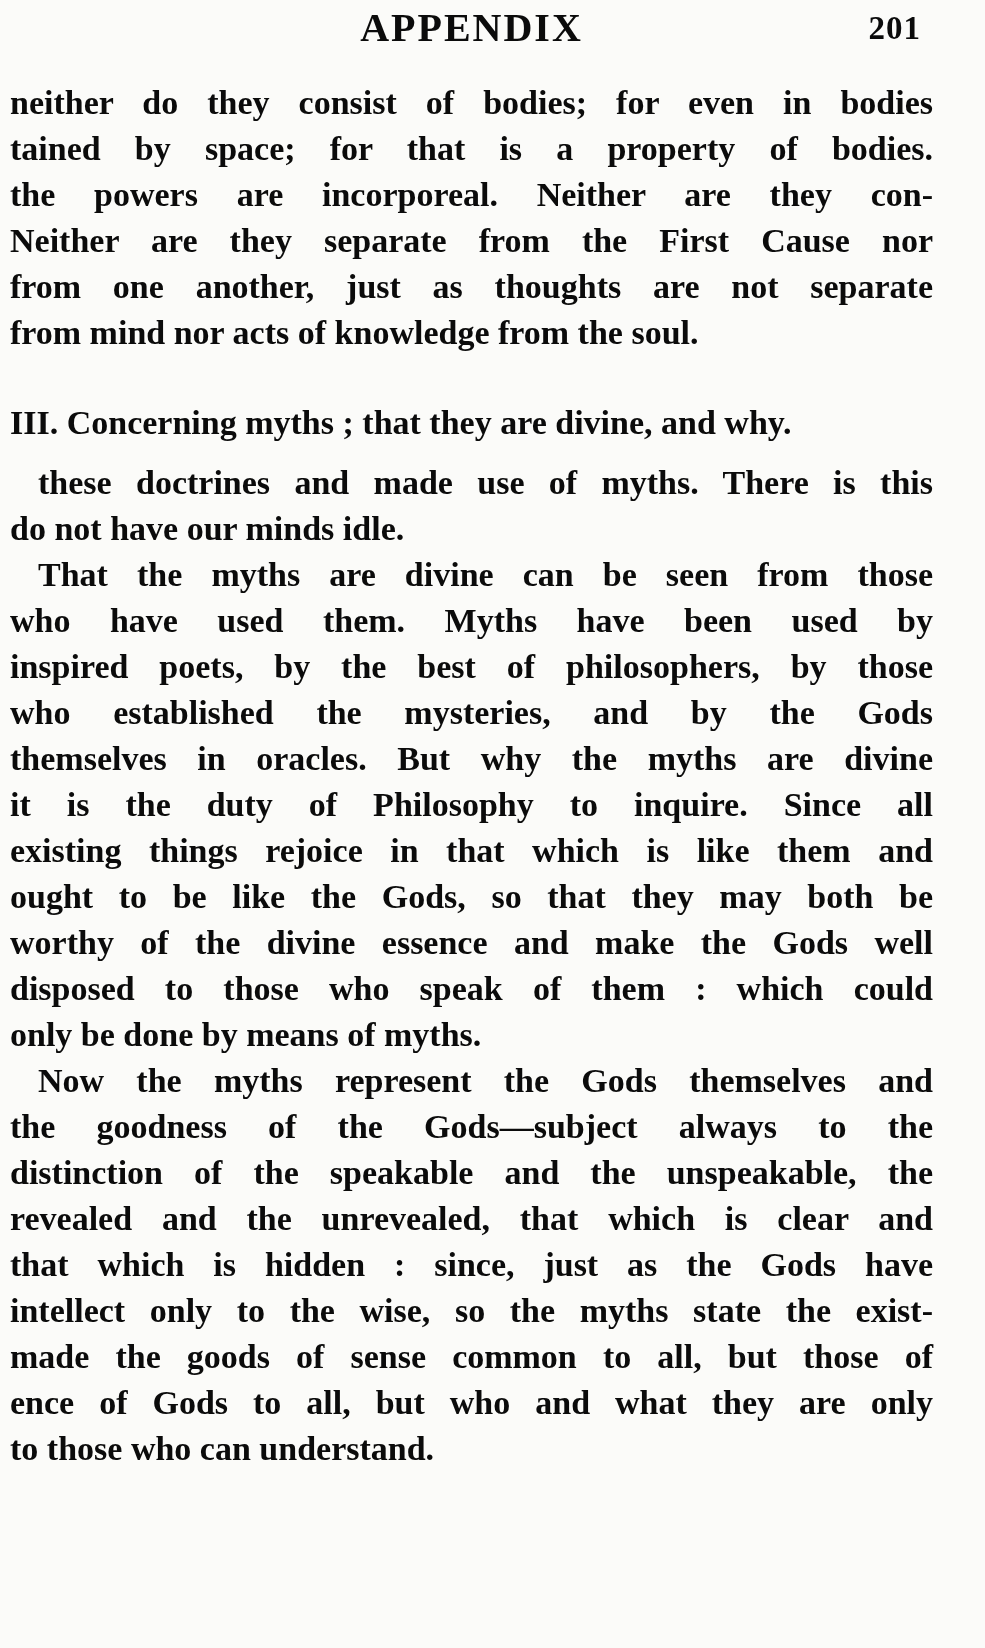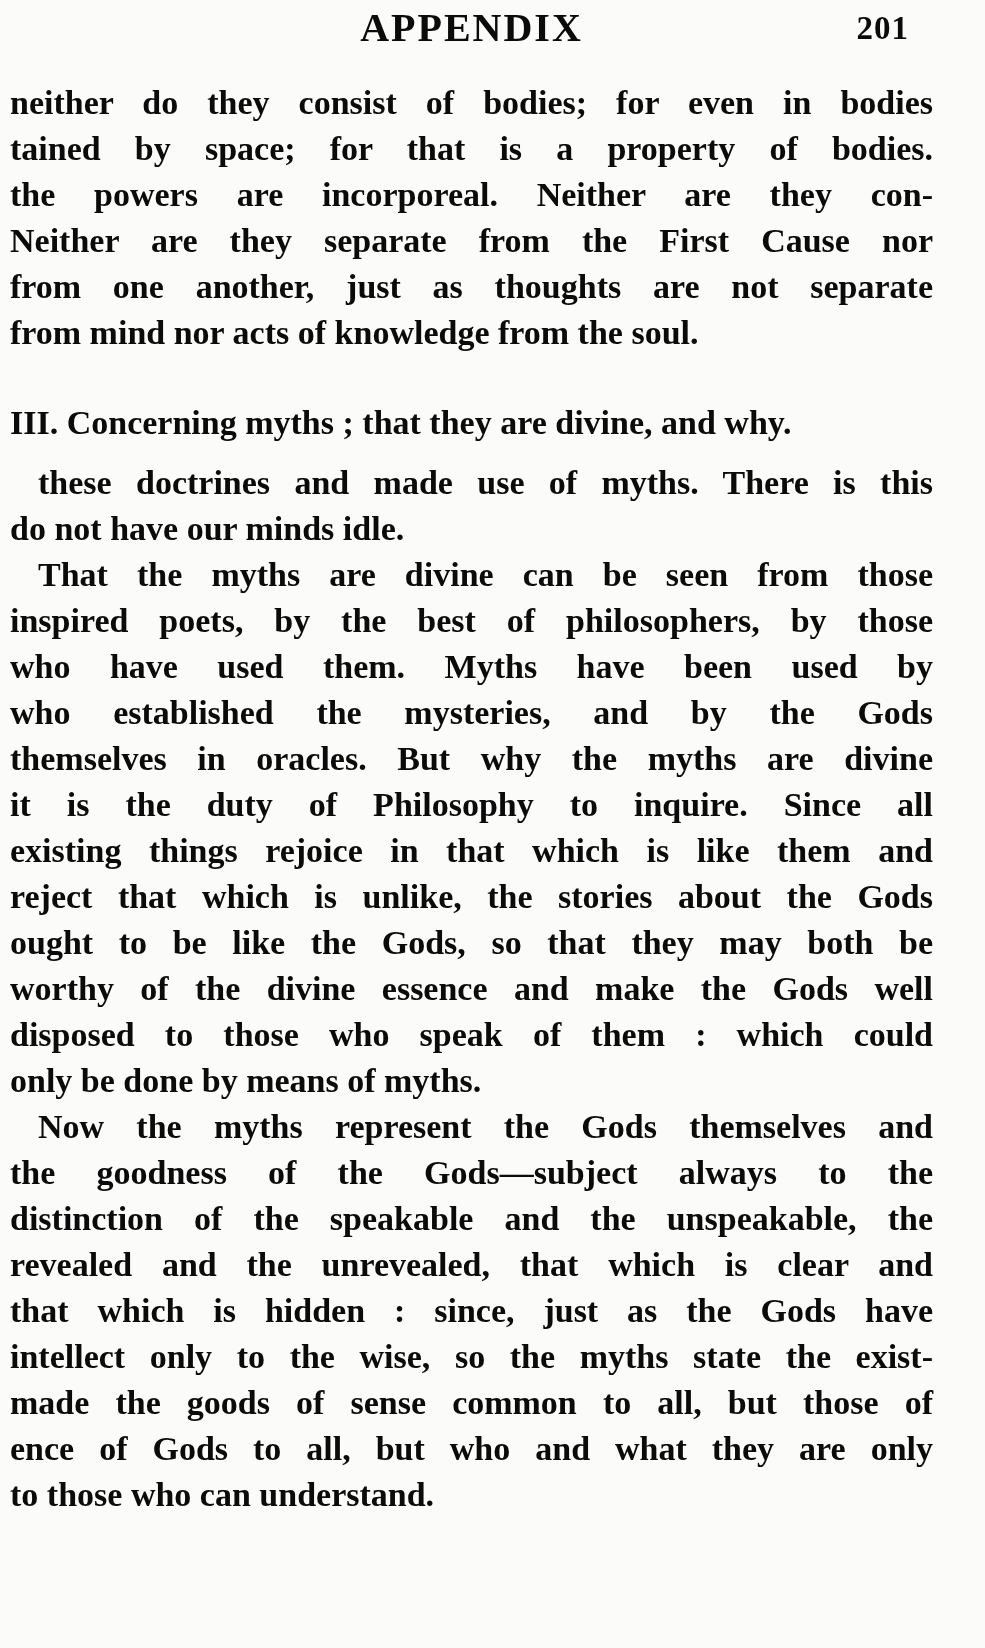--- a/index.html
+++ b/index.html
@@ -19,21 +19,21 @@
   }
   .header { position: relative; height: 58px; margin-bottom: 20px; }
   .title {
     text-align: center;
     font-size: 40px;
     letter-spacing: 2px;
     padding-top: 2px;
   }
   .pagenum {
     position: absolute;
-    right: 24px;
+    right: 12px;
     top: 8px;
     font-size: 33px;
     letter-spacing: 1px;
     font-variant-numeric: oldstyle-nums;
   }
   .line {
     font-size: 34px;
     line-height: 46px;
     text-align: justify;
     text-align-last: justify;
@@ -64,27 +64,26 @@
       </div>
       <div class="heading">
         <div class="line last"><span>III. </span><span class="it">Concerning myths ; that they are divine, and why.</span></div>
       </div>
       <div class="para indent">
         <div class="line"><span>these doctrines and made use of myths.  There is this</span></div>
         <div class="line last"><span>do not have our minds idle.</span></div>
       </div>
       <div class="para indent">
         <div class="line"><span class="it">That</span><span> the myths are divine can be seen from those</span></div>
+        <div class="line"><span>who have used them.  Myths have been used by</span></div>
         <div class="line"><span>inspired poets, by the best of philosophers, by those</span></div>
-        <div class="line"><span>who have used them.  Myths have been used by</span></div>
         <div class="line"><span>who established the mysteries, and by the Gods</span></div>
         <div class="line"><span>themselves in oracles.  But </span><span class="it">why</span><span> the myths are divine</span></div>
         <div class="line"><span>it is the duty of Philosophy to inquire.  Since all</span></div>
         <div class="line"><span>existing things rejoice in that which is like them and</span></div>
-        <div class="line"><span>reject that which is unlike, the stories about the Gods</span></div>
         <div class="line"><span>ought to be like the Gods, so that they may both be</span></div>
         <div class="line"><span>worthy of the divine essence and make the Gods well</span></div>
         <div class="line"><span>disposed to those who speak of them :  which could</span></div>
         <div class="line last"><span>only be done by means of myths.</span></div>
       </div>
       <div class="para indent">
         <div class="line"><span>Now the myths represent the Gods themselves and</span></div>
         <div class="line"><span>the goodness of the Gods—subject always to the</span></div>
         <div class="line"><span>distinction of the speakable and the unspeakable, the</span></div>
         <div class="line"><span>revealed and the unrevealed, that which is clear and</span></div>

